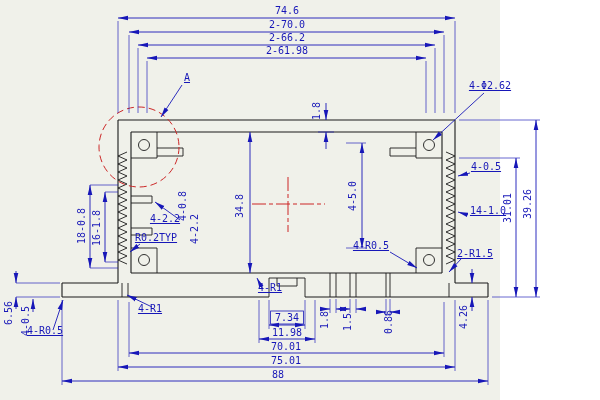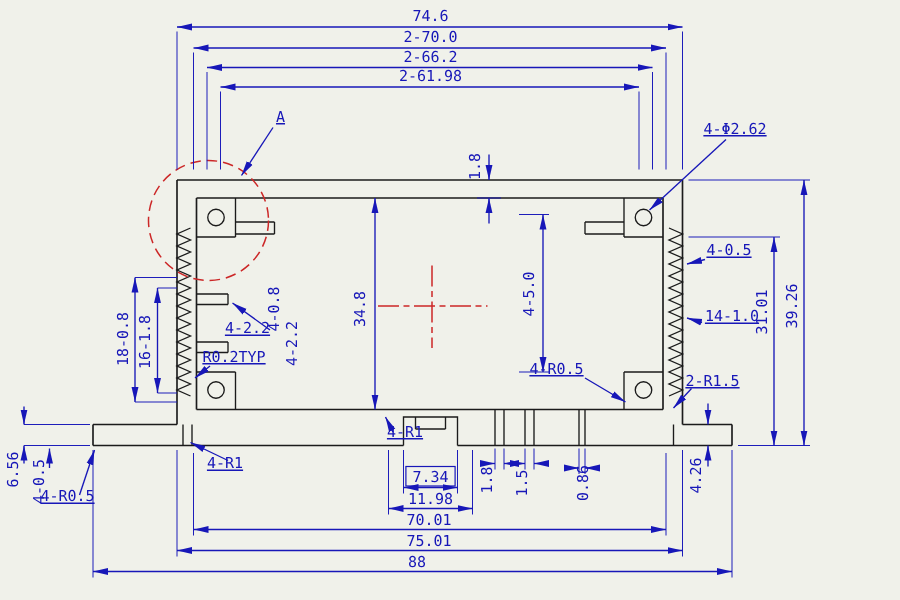--- a/index.html
+++ b/index.html
@@ -1,17 +1,17 @@
 <!DOCTYPE html>
 <html><head>
 <meta charset="utf-8">
 <style>
   html,body{margin:0;padding:0;}
   body{width:600px;height:400px;overflow:hidden;font-family:"DejaVu Sans Mono",monospace;}
-  .canvas-wrap{width:600px;height:400px;background:#f0f1ea;position:relative;}
+  .canvas-wrap{width:500px;height:400px;background:#f0f1ea;position:relative;}
   svg{display:block;}
   .geo{stroke:#1b1b1b;fill:none;stroke-width:1.1;}
   .geo-thin{stroke:#1b1b1b;fill:none;stroke-width:0.9;}
   .dim{stroke:#1717b8;fill:none;stroke-width:0.9;}
   .ext{stroke:#1717b8;fill:none;stroke-width:0.65;}
   .red{stroke:#cc2727;fill:none;stroke-width:1;}
   text{font-family:"DejaVu Sans Mono",monospace;font-size:10px;fill:#1717b8;}
   .dim-box{stroke:#1717b8;fill:none;stroke-width:0.8;}
 </style>
 </head>

